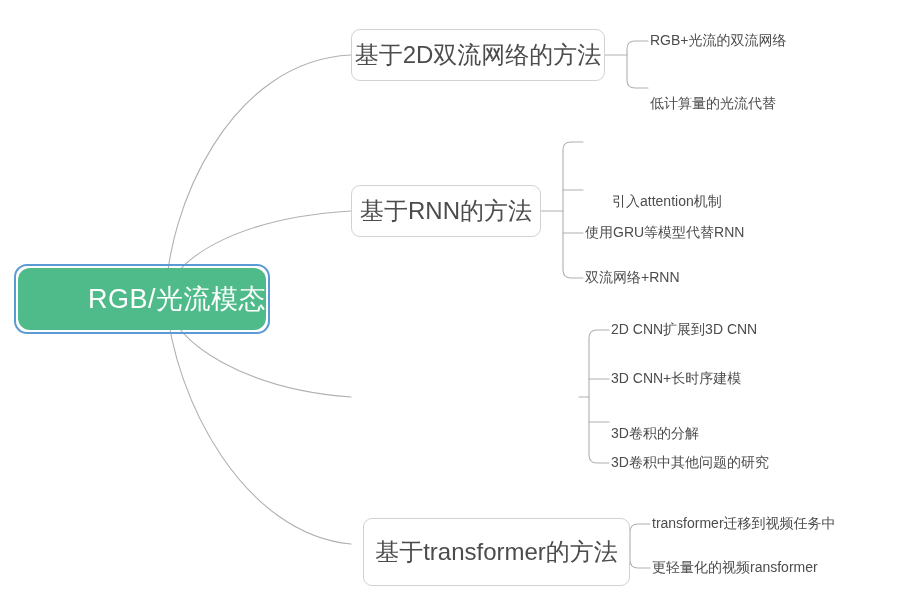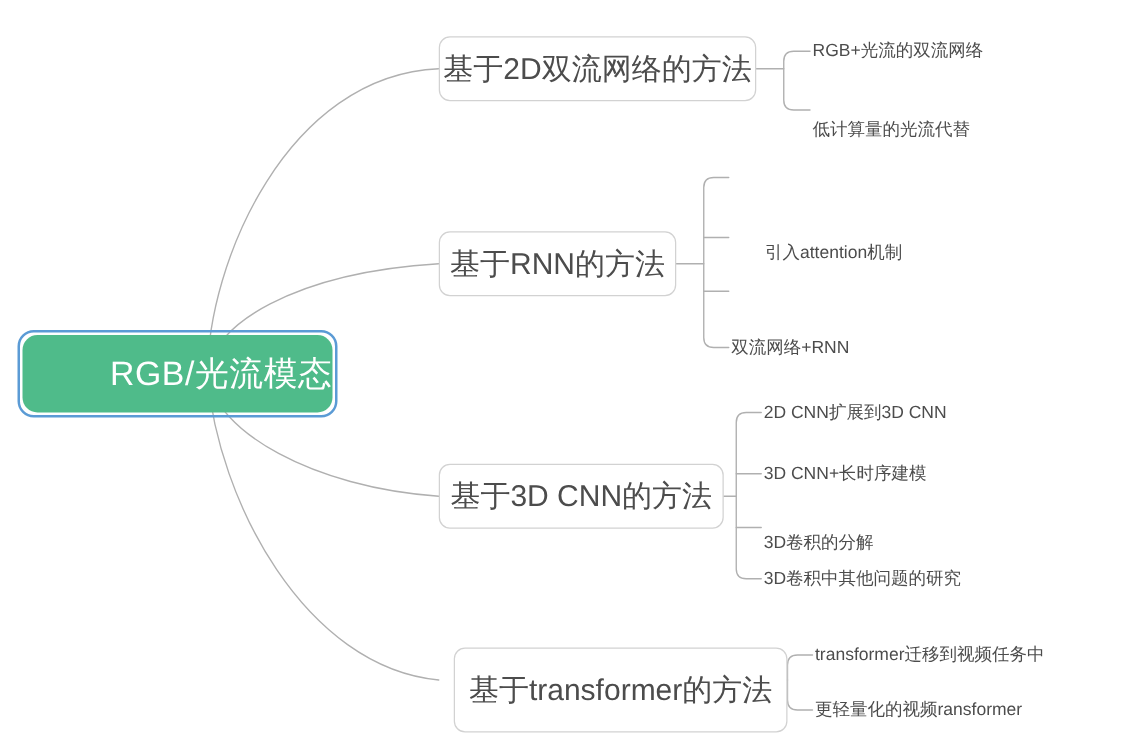--- a/index.html
+++ b/index.html
@@ -127,27 +127,27 @@
   <div class="leaf-node" style="left:650px; top:76px; height:24px;margin-top:16px;">
     <span class="leaf-label">低计算量的光流代替</span>
   </div>
 
   <div class="branch-node" style="left:351px; top:185px; width:190px; height:52px;">
     <span class="branch-label">基于RNN的方法</span>
   </div>
   <div class="leaf-node" style="left:585px; top:190px; height:24px;margin-left:27px;">
     <span class="leaf-label">引入attention机制</span>
   </div>
+  <div class="leaf-node" style="left:585px; top:221px; height:24px;">
+    <span class="leaf-label">使用GRU等模型代替RNN</span>
+  </div>
   <div class="leaf-node" style="left:585px; top:266px; height:24px;">
     <span class="leaf-label">双流网络+RNN</span>
   </div>
 
-  <div class="branch-node" style="left:351px; top:371px; width:228px; height:52px;">
-    <span class="branch-label">基于3D CNN的方法</span>
-  </div>
   <div class="leaf-node" style="left:611px; top:318px; height:24px;">
     <span class="leaf-label">2D CNN扩展到3D CNN</span>
   </div>
   <div class="leaf-node" style="left:611px; top:367px; height:24px;">
     <span class="leaf-label">3D CNN+长时序建模</span>
   </div>
   <div class="leaf-node" style="left:611px; top:422px; height:24px;text-align:center;">
     <span class="leaf-label">3D卷积的分解</span>
   </div>
   <div class="leaf-node" style="left:611px; top:451px; height:24px;">

